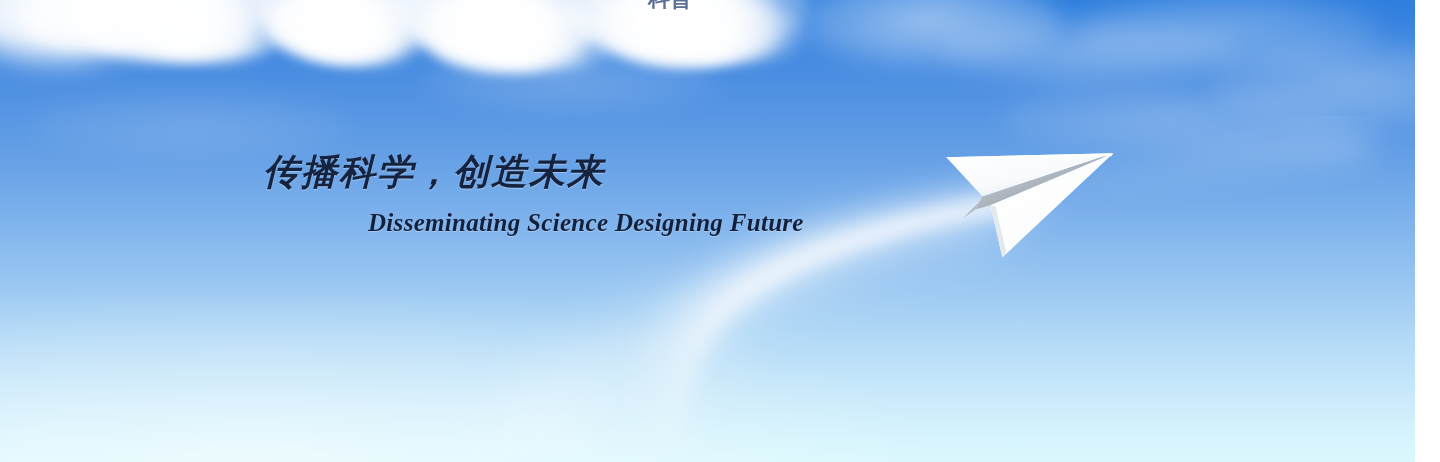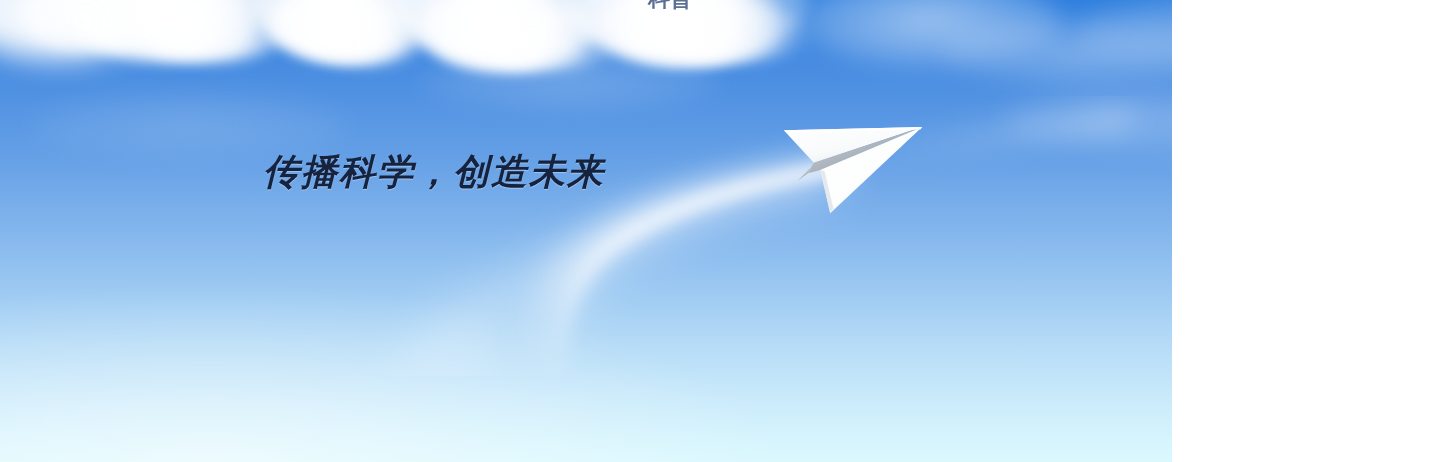--- a/index.html
+++ b/index.html
@@ -2,21 +2,21 @@
 <html><head>
 <meta charset="utf-8">
 <style>
   html, body {
     margin: 0;
     padding: 0;
     background: #ffffff;
   }
   #banner {
     position: relative;
-    width: 1172px;
+    width: 1415px;
     height: 462px;
     overflow: hidden;
     font-family: "Liberation Sans", sans-serif;
   }
 
   
   .sky {
     position: absolute;
     inset: 0;
     background: linear-gradient(to bottom,
@@ -211,14 +211,15 @@
     <path d="M1000,200 L993,213 L980,222 L996,206 Z" fill="url(#tailShade)"></path>
 
     <path d="M1133,156 L1008,209 L1020,262 Z" fill="url(#wingRight)"></path>
 
     <path d="M1133,156 L963,160 L968,163 L1131,159 Z" fill="#ffffff" opacity="0.95"></path>
 
     <path d="M1008,209 L1020,262 L1024,256 L1013,210 Z" fill="#dfe5ea" opacity="0.85"></path>
   </svg>
 
   <div class="slogan-cn">传播科学，创造未来</div>
+  <div class="slogan-en">Disseminating Science  Designing Future</div>
 
 </div>
 
 </body></html>

